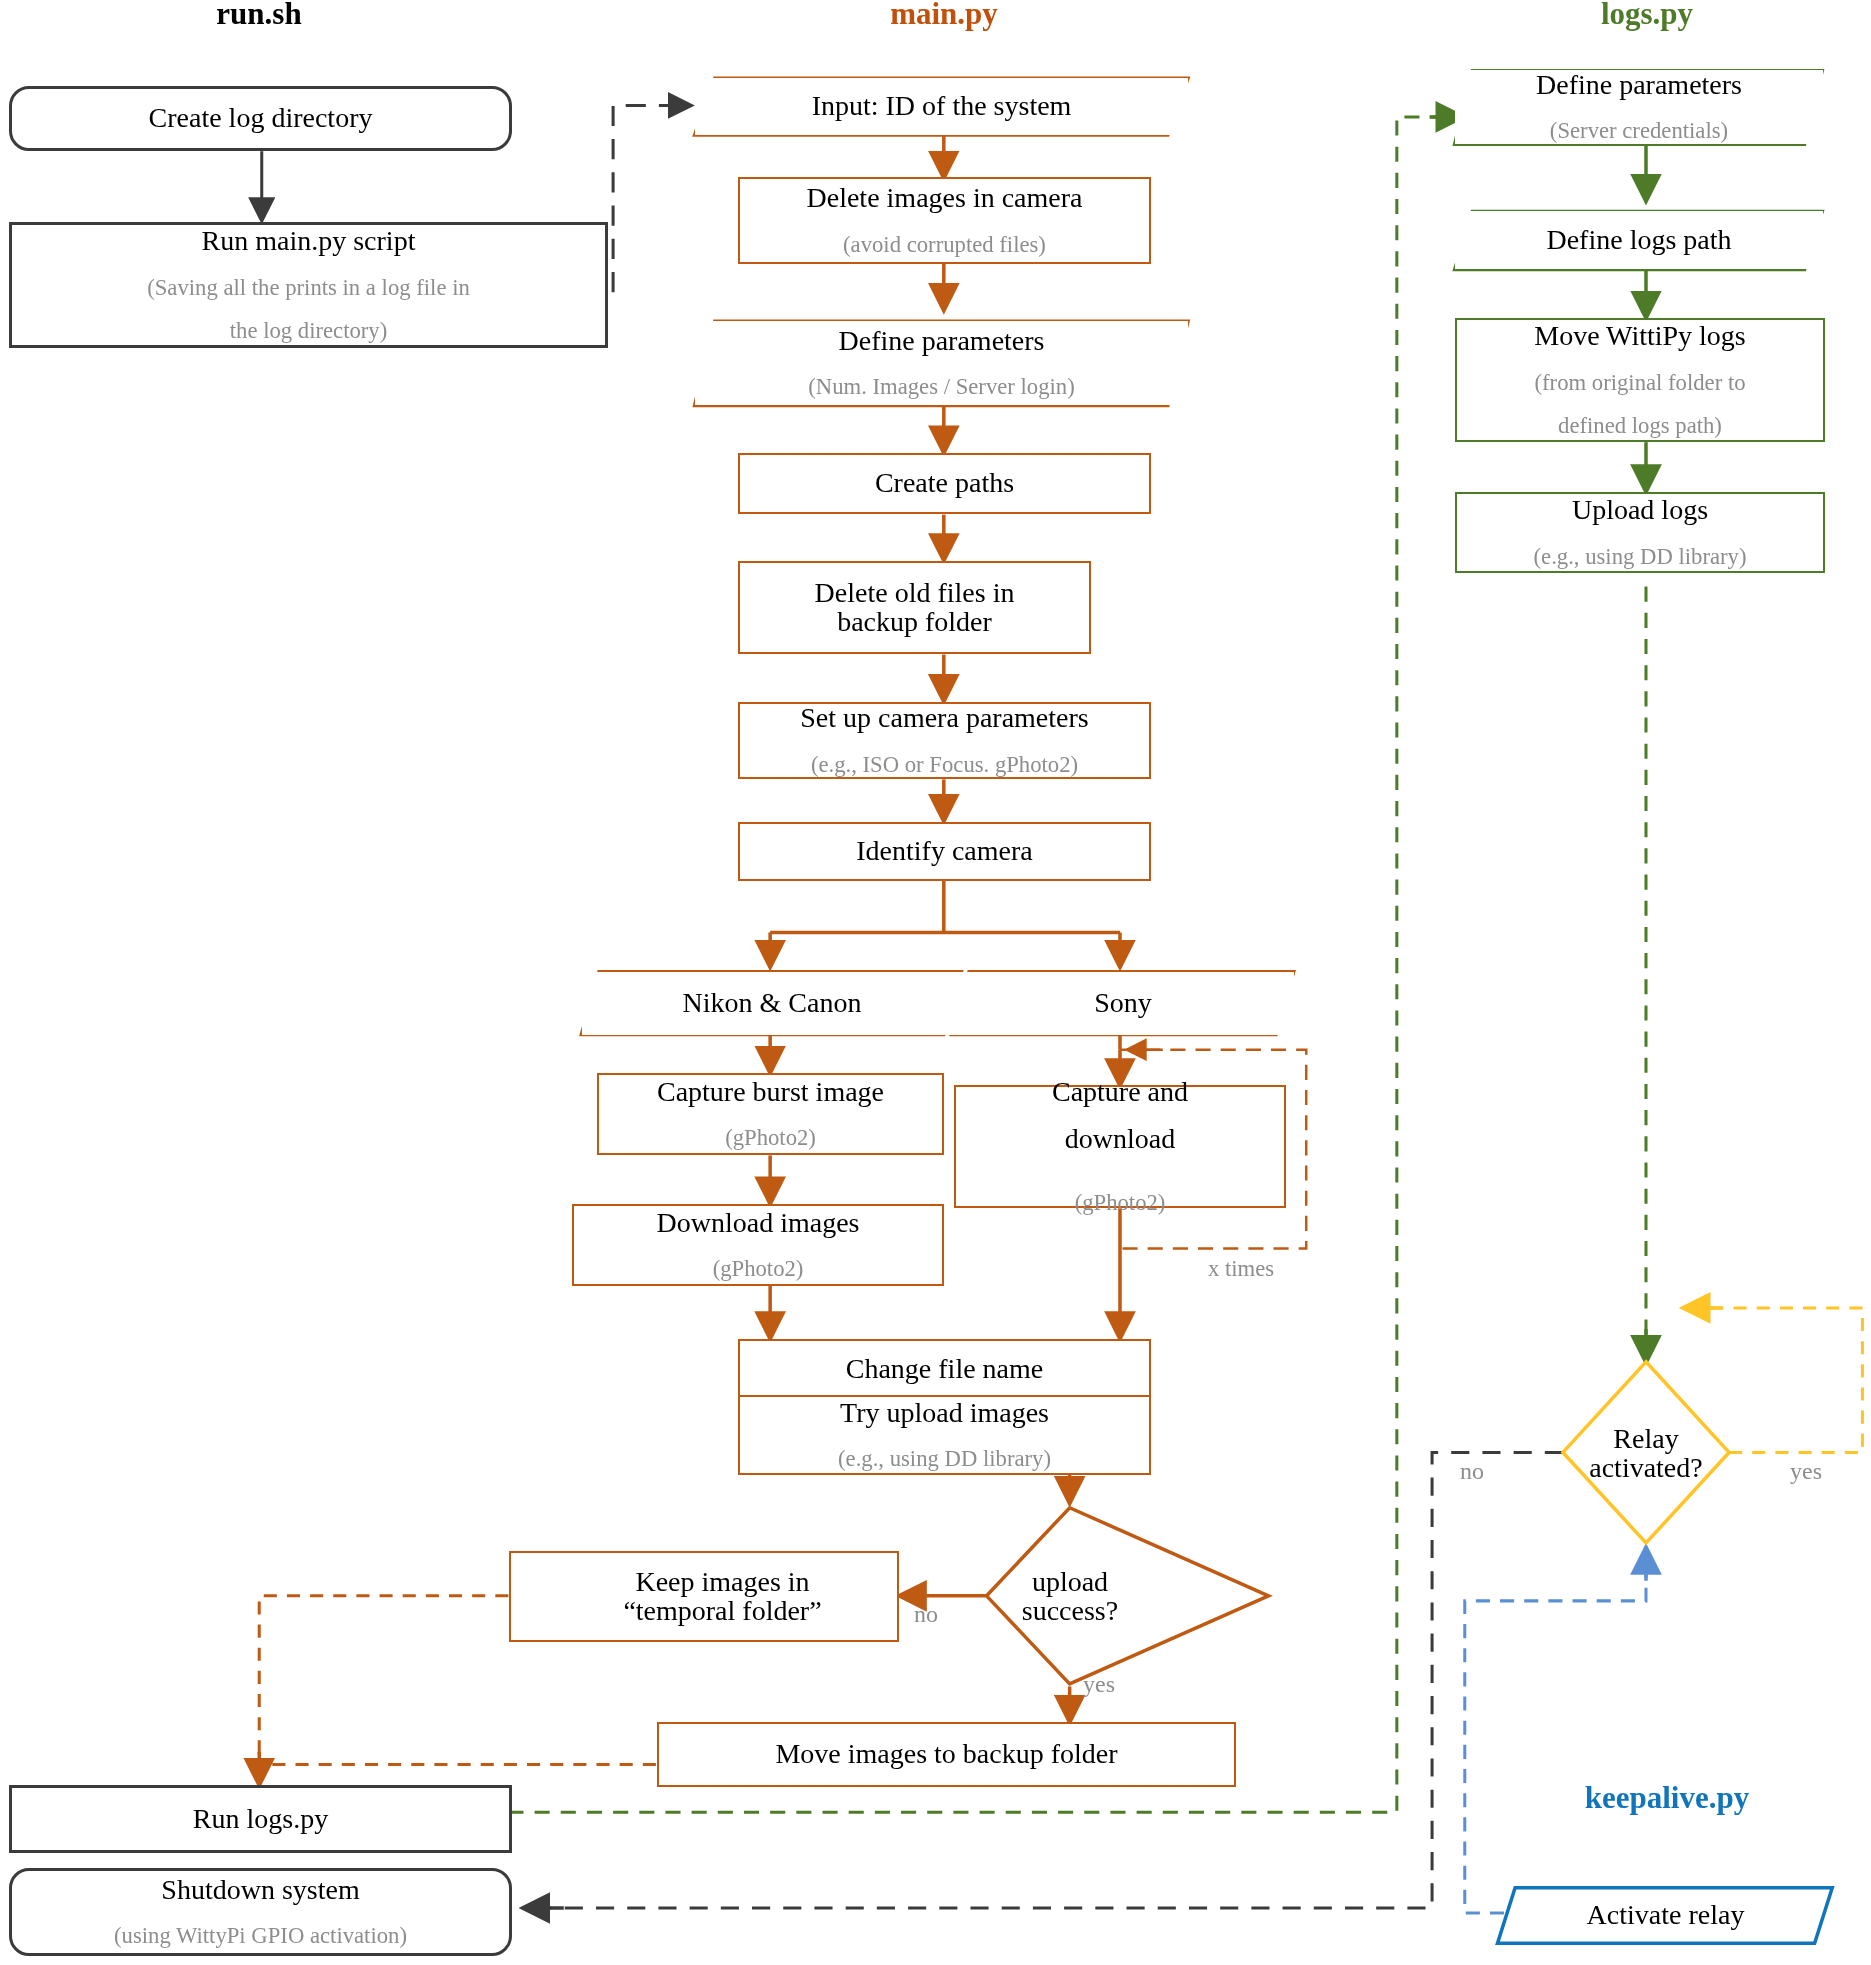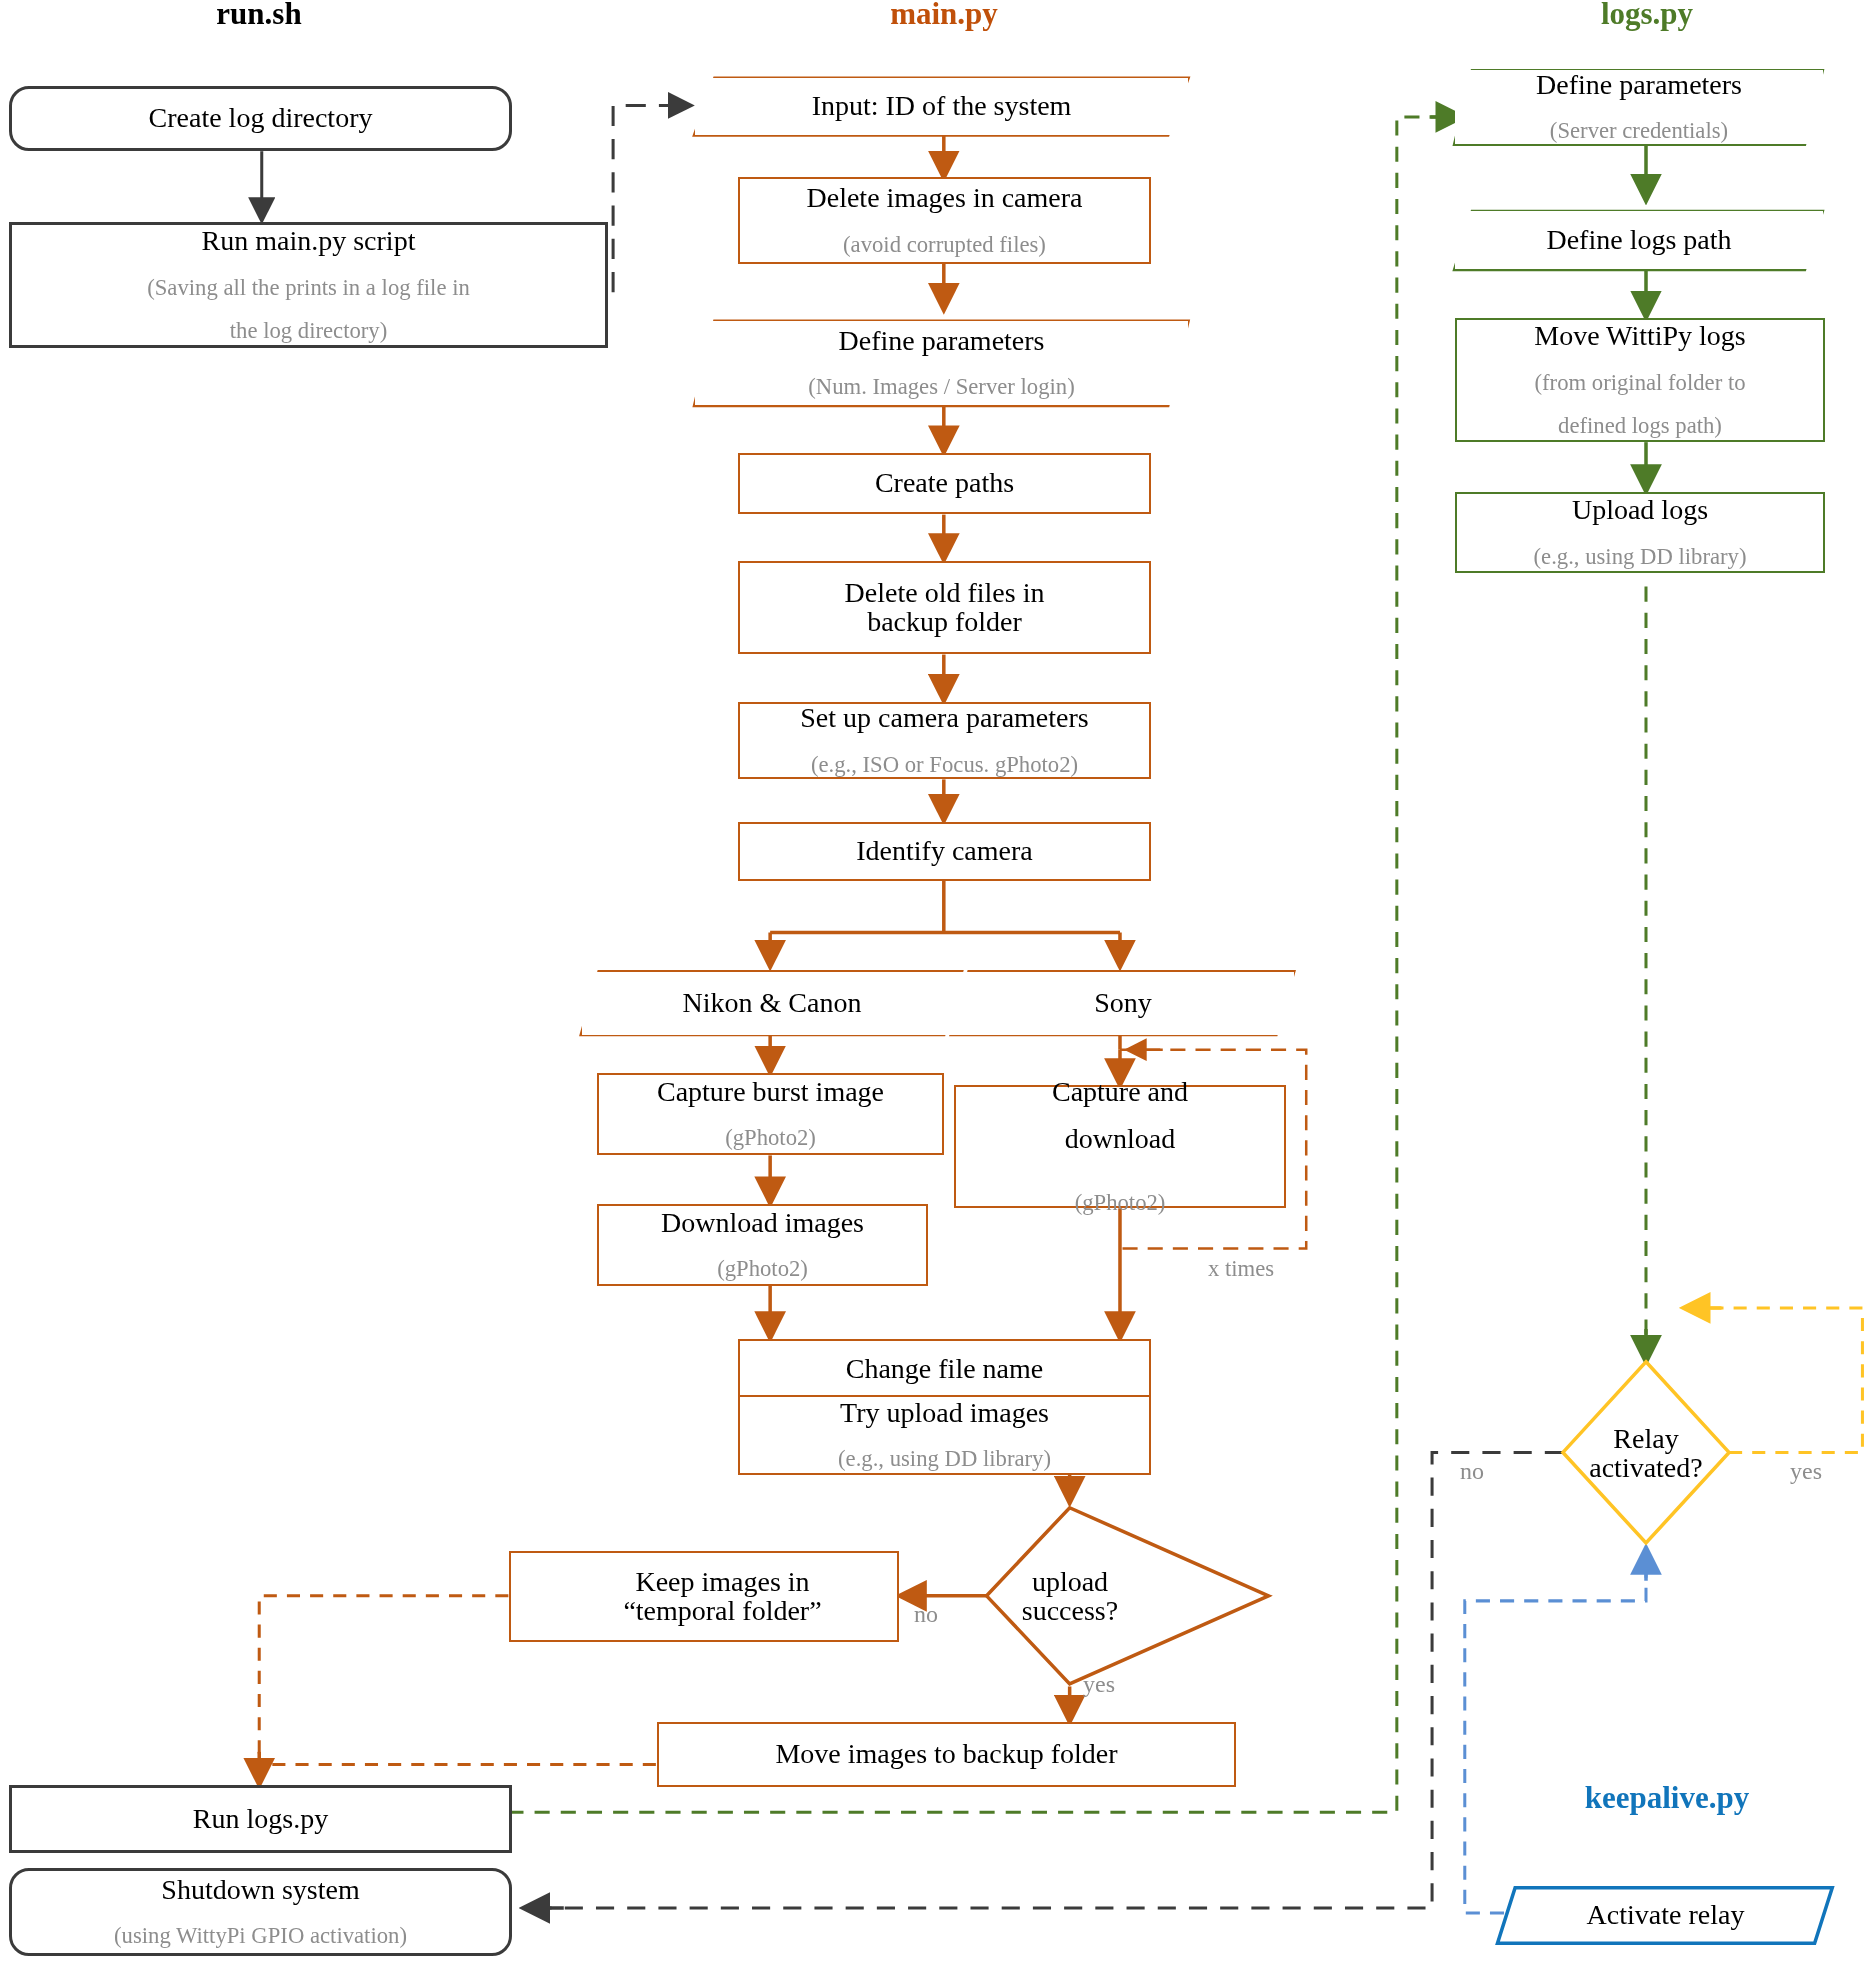--- a/index.html
+++ b/index.html
@@ -177,21 +177,21 @@
 
   <div class="node para" style="left:695px;top:321px;width:493px;height:84px;">
     <span class="t1">Define parameters</span>
     <span class="t2">(Num. Images / Server login)</span>
   </div>
 
   <div class="node rect" style="left:738px;top:453px;width:413px;height:61px;">
     <span class="t1">Create paths</span>
   </div>
 
-  <div class="node rect" style="left:738px;top:561px;width:413px;height:93px;">
+  <div class="node rect" style="left:738px;top:561px;width:353px;height:93px;">
     <span class="t1">Delete old files in</span>
     <span class="t1">backup folder</span>
   </div>
 
   <div class="node rect" style="left:738px;top:702px;width:413px;height:77px;">
     <span class="t1">Set up camera parameters</span>
     <span class="t2">(e.g., ISO or Focus. gPhoto2)</span>
   </div>
 
   <div class="node rect" style="left:738px;top:822px;width:413px;height:59px;">
@@ -204,21 +204,21 @@
 
   <div class="node para" style="left:952px;top:972px;width:342px;height:63px;">
     <span class="t1">Sony</span>
   </div>
 
   <div class="node rect" style="left:597px;top:1073px;width:347px;height:82px;">
     <span class="t1">Capture burst image</span>
     <span class="t2">(gPhoto2)</span>
   </div>
 
-  <div class="node rect" style="left:597px;top:1204px;width:331px;height:82px;">
+  <div class="node rect" style="left:572px;top:1204px;width:372px;height:82px;">
     <span class="t1">Download images</span>
     <span class="t2">(gPhoto2)</span>
   </div>
 
   <div class="node rect" style="left:954px;top:1085px;width:332px;height:123px;gap:18px;">
     <span class="t1">Capture and</span>
     <span class="t1">download</span>
     <span class="t2">(gPhoto2)</span>
   </div>
 

